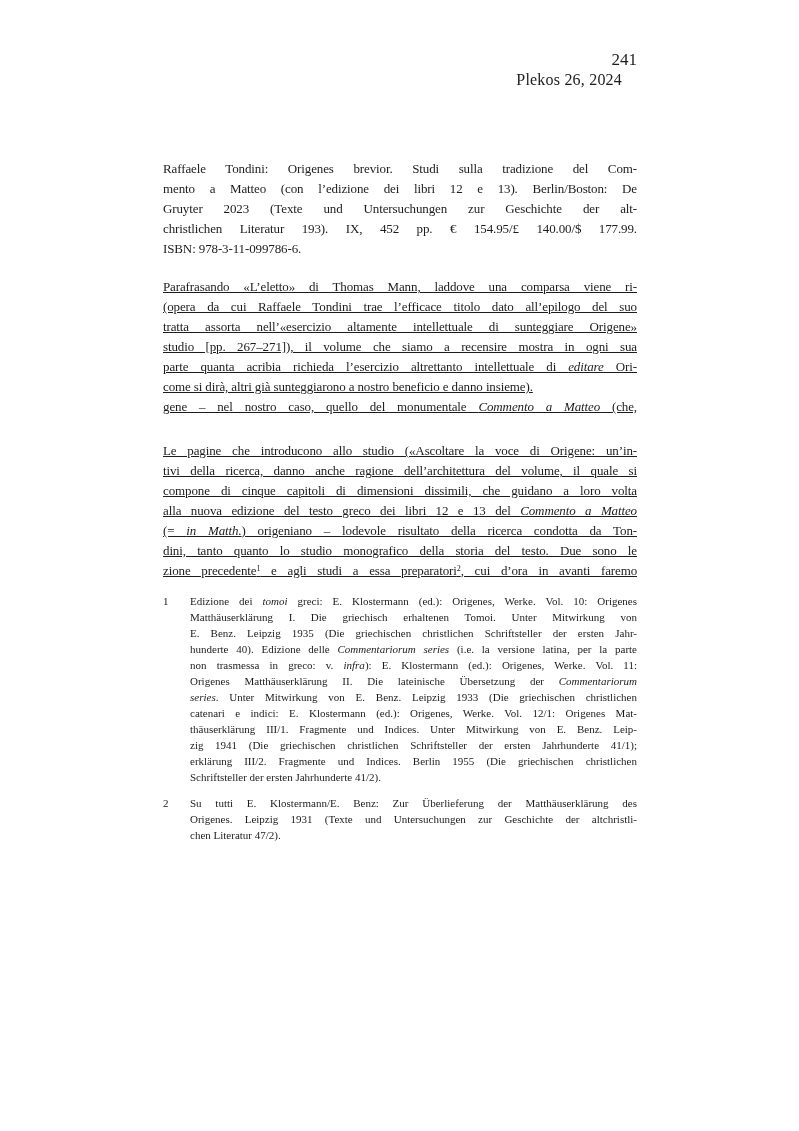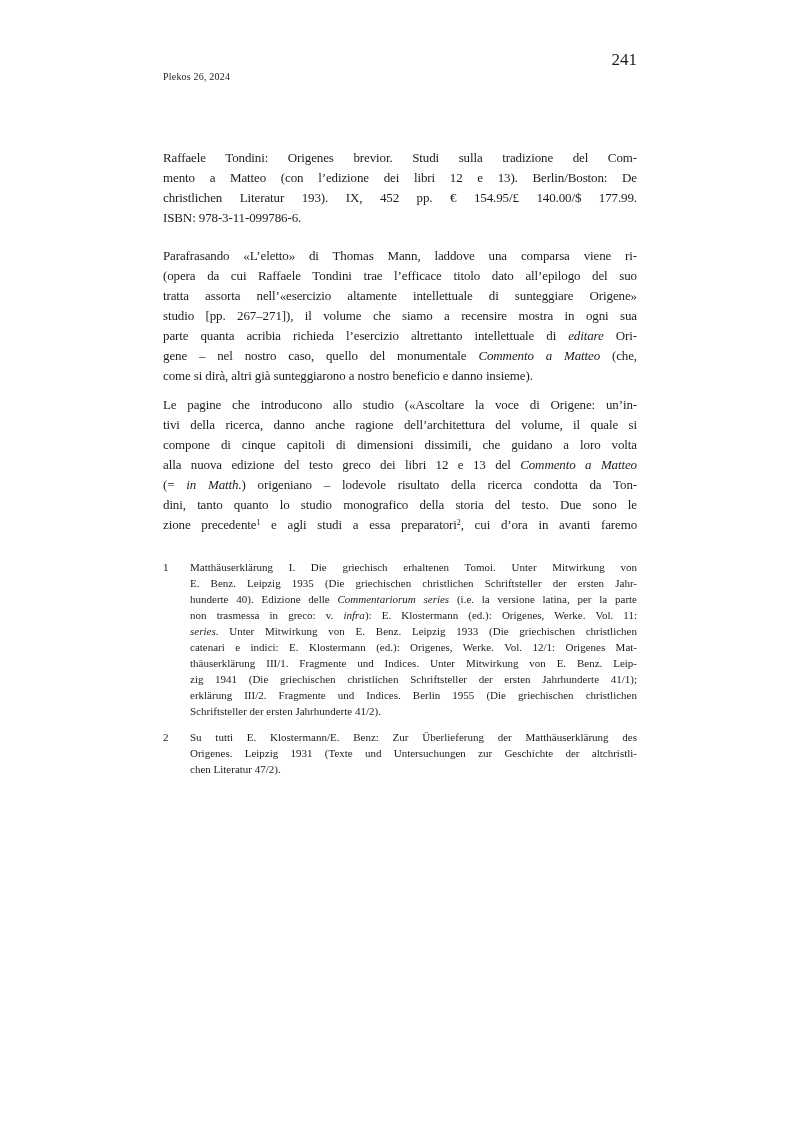--- a/index.html
+++ b/index.html
@@ -12,24 +12,24 @@
     width: 799px;
     height: 1131px;
     background: #ffffff;
     font-family: "Liberation Serif", "DejaVu Serif", serif;
     color: #1c1c1c;
     overflow: hidden;
   }
   .running-header {
     position: absolute;
     top: 71px;
-    left: 163px;
+    left: 148px;
     width: 474px;
-    text-align: left;
-    font-size: 10px;
+    text-align: right;
+    font-size: 16px;
     letter-spacing: 0.2px;
   }
   .page-number {
     position: absolute;
     top: 50px;
     right: 162px;
     font-size: 17px;
     text-align: center;
   }
   .content {
@@ -45,23 +45,23 @@
   }
   .line {
     white-space: nowrap;
     text-align: justify;
     text-align-last: justify;
     text-justify: inter-word;
   }
   .line.last {
     text-align-last: left;
   }
-  .title-block { margin-bottom: 18px; }
-  .p1 { margin-bottom: 9px; }
-  .p2 { margin-bottom: 24px; }
+  .title-block { margin-bottom: 18px; margin-top: 11px; }
+  .p1 { margin-bottom: 24px; text-decoration: underline; }
+  .p2 { margin-bottom: 12px; text-decoration: underline; }
   .footnote {
     display: flex;
     font-size: 11px;
     line-height: 16px;
   }
   .footnote + .footnote { margin-top: 10px; }
   .fn-num {
     width: 27px;
     flex: none;
   }
@@ -82,50 +82,53 @@
 <body>
 
 <div class="page">
   <div class="running-header">Plekos 26, 2024</div>
   <div class="page-number">241</div>
 
   <div class="content">
     <div class="para title-block">
         <div class="line"><span>Raffaele Tondini: Origenes brevior. Studi sulla tradizione del Com-</span></div>
         <div class="line"><span>mento a Matteo (con l’edizione dei libri 12 e 13). Berlin/Boston: De</span></div>
+        <div class="line"><span>Gruyter 2023 (Texte und Untersuchungen zur Geschichte der alt-</span></div>
         <div class="line"><span>christlichen Literatur 193). IX, 452 pp. € 154.95/£ 140.00/$ 177.99.</span></div>
         <div class="line last"><span>ISBN: 978-3-11-099786-6.</span></div>
       </div>
     <div class="para p1">
         <div class="line"><span>Parafrasando «L’eletto» di Thomas Mann, laddove una comparsa viene ri-</span></div>
         <div class="line"><span>(opera da cui Raffaele Tondini trae l’efficace titolo dato all’epilogo del suo</span></div>
         <div class="line"><span>tratta assorta nell’«esercizio altamente intellettuale di sunteggiare Origene»</span></div>
         <div class="line"><span>studio [pp. 267–271]), il volume che siamo a recensire mostra in ogni sua</span></div>
         <div class="line"><span>parte quanta acribia richieda l’esercizio altrettanto intellettuale di </span><span class="it">editare</span><span> Ori-</span></div>
+        <div class="line last"><span>come si dirà, altri già sunteggiarono a nostro beneficio e danno insieme).</span></div>
         <div class="line"><span>gene – nel nostro caso, quello del monumentale </span><span class="it">Commento a Matteo</span><span> (che,</span></div>
-        <div class="line last"><span>come si dirà, altri già sunteggiarono a nostro beneficio e danno insieme).</span></div>
       </div>
     <div class="para p2">
         <div class="line"><span>Le pagine che introducono allo studio («Ascoltare la voce di Origene: un’in-</span></div>
         <div class="line"><span>tivi della ricerca, danno anche ragione dell’architettura del volume, il quale si</span></div>
         <div class="line"><span>compone di cinque capitoli di dimensioni dissimili, che guidano a loro volta</span></div>
         <div class="line"><span>alla nuova edizione del testo greco dei libri 12 e 13 del </span><span class="it">Commento a Matteo</span></div>
         <div class="line"><span>(= </span><span class="it">in Matth.</span><span>) origeniano – lodevole risultato della ricerca condotta da Ton-</span></div>
         <div class="line"><span>dini, tanto quanto lo studio monografico della storia del testo. Due sono le</span></div>
         <div class="line"><span>zione precedente</span><sup>1</sup><span> e agli studi a essa preparatori</span><sup>2</sup><span>, cui d’ora in avanti faremo</span></div>
       </div>
 
     <div class="footnotes">
       <div class="footnote">
         <div class="fn-num">1</div>
         <div class="fn-text">
+            <div class="line"><span>Edizione dei </span><span class="it">tomoi</span><span> greci: E. Klostermann (ed.): Origenes, Werke. Vol. 10: Origenes</span></div>
             <div class="line"><span>Matthäuserklärung I. Die griechisch erhaltenen Tomoi. Unter Mitwirkung von</span></div>
             <div class="line"><span>E. Benz. Leipzig 1935 (Die griechischen christlichen Schriftsteller der ersten Jahr-</span></div>
             <div class="line"><span>hunderte 40). Edizione delle </span><span class="it">Commentariorum series</span><span> (i.e. la versione latina, per la parte</span></div>
             <div class="line"><span>non trasmessa in greco: v. </span><span class="it">infra</span><span>): E. Klostermann (ed.): Origenes, Werke. Vol. 11:</span></div>
+            <div class="line"><span>Origenes Matthäuserklärung II. Die lateinische Übersetzung der </span><span class="it">Commentariorum</span></div>
             <div class="line"><span class="it">series</span><span>. Unter Mitwirkung von E. Benz. Leipzig 1933 (Die griechischen christlichen</span></div>
             <div class="line"><span>catenari e indici: E. Klostermann (ed.): Origenes, Werke. Vol. 12/1: Origenes Mat-</span></div>
             <div class="line"><span>thäuserklärung III/1. Fragmente und Indices. Unter Mitwirkung von E. Benz. Leip-</span></div>
             <div class="line"><span>zig 1941 (Die griechischen christlichen Schriftsteller der ersten Jahrhunderte 41/1);</span></div>
             <div class="line"><span>erklärung III/2. Fragmente und Indices. Berlin 1955 (Die griechischen christlichen</span></div>
             <div class="line last"><span>Schriftsteller der ersten Jahrhunderte 41/2).</span></div>
           </div>
       </div>
       <div class="footnote">
         <div class="fn-num">2</div>

